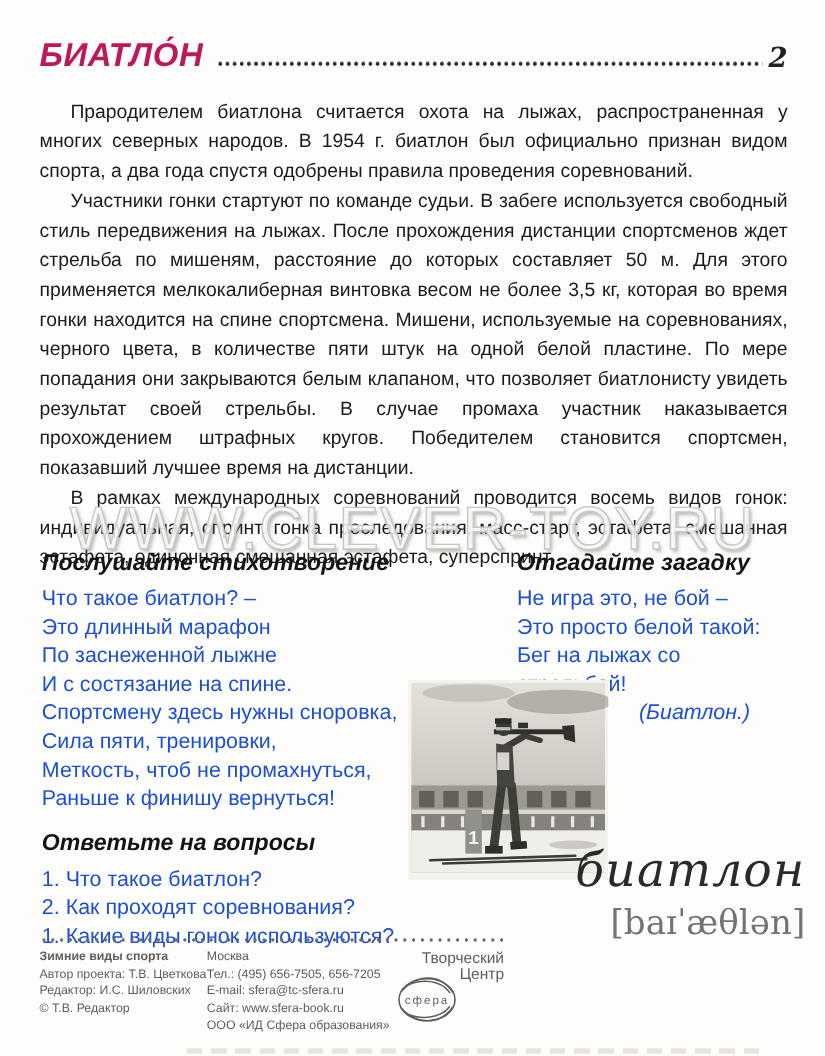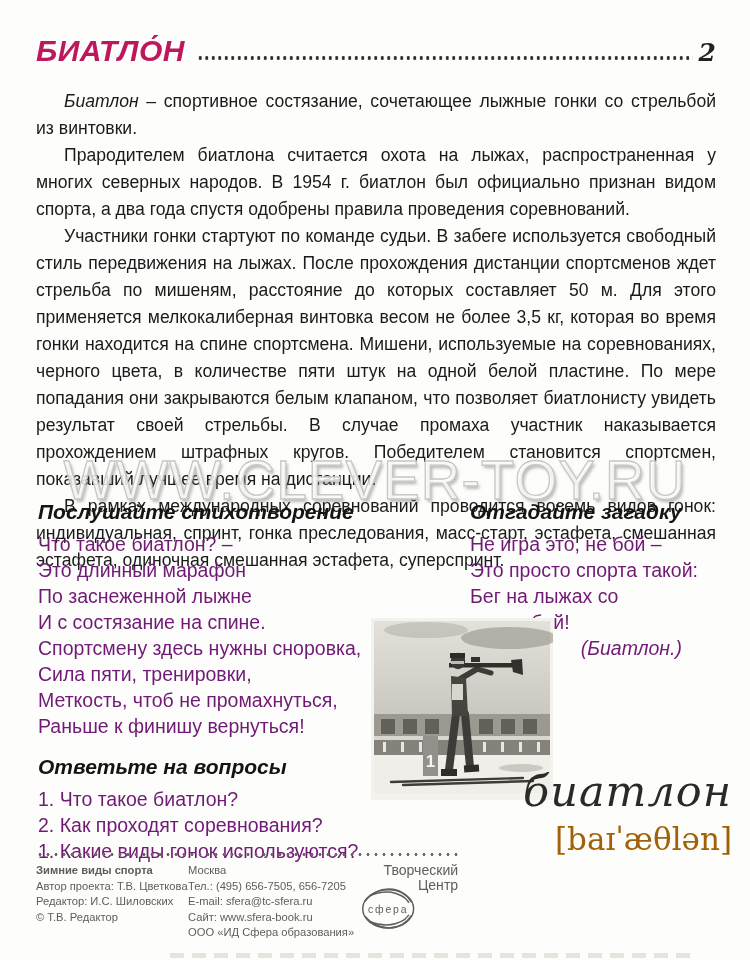--- a/index.html
+++ b/index.html
@@ -20,32 +20,32 @@
   .article p{margin:0;text-indent:28px;}
   .article .lead{font-style:italic;}
   
   .watermark{position:absolute;left:0;right:0;top:448px;text-align:center;z-index:6;
     font-weight:normal;font-size:55px;letter-spacing:1px;white-space:nowrap;
     color:rgba(253,253,251,.82);-webkit-text-stroke:1.3px #c9c7c1;
     text-shadow:2px 3px 3px rgba(110,108,102,.45);pointer-events:none;}
   
   .sec-head{font-style:italic;font-weight:bold;font-size:21px;margin:0 0 7px 0;color:#141414;}
   .poem-block{position:absolute;left:38px;top:500px;width:340px;}
-  .line{font-size:19.5px;line-height:26px;color:#701a75;}
+  .line{font-size:19.5px;line-height:26px;color:#1d4ed8;}
   .questions-block{margin-top:16px;}
   .riddle-block{position:absolute;left:470px;top:500px;width:252px;}
   .riddle-answer{font-style:italic;text-align:right;padding-right:40px;}
   
   .photo{position:absolute;left:371px;top:618px;width:182px;height:182px;}
   .photo svg{display:block;}
   
   .vocab{position:absolute;right:18px;top:766px;width:230px;text-align:right;}
   .vocab .ru{font-family:"DejaVu Serif",serif;font-style:italic;font-size:43px;color:#2a2a28;letter-spacing:1px;}
   .vocab .en{font-weight:bold;font-size:33px;margin-top:8px;color:#1f1f1e;letter-spacing:.5px;}
-  .vocab .tr{font-family:"DejaVu Serif",serif;font-size:31px;margin-top:5px;color:#a16207;}
+  .vocab .tr{font-family:"DejaVu Serif",serif;font-size:31px;margin-top:5px;color:#737373;}
   
   .footer{position:absolute;left:36px;top:852px;width:424px;color:#5f5d58;}
   .footer .dots{height:5px;margin-bottom:6px;
     background-image:radial-gradient(circle,#6b6964 1.4px,transparent 1.6px);
     background-size:8px 5px;background-repeat:repeat-x;background-position:0 50%;}
   .footer .cols{display:flex;}
   .footer .col{font-size:11.2px;line-height:15.5px;}
   .footer .col1{width:152px;}
   .footer .col2{width:172px;}
   .footer .series{font-weight:bold;}
@@ -59,21 +59,20 @@
 
 <div class="page">
 
   <div class="hdr">
     <span class="title">БИАТЛО́Н</span>
     <span class="leader"></span>
     <span class="pagenum">2</span>
   </div>
 
   <div class="article">
-    <p><span class="lead">Биатлон</span><span> – спортивное состязание, сочетающее лыжные гонки со стрельбой из винтовки.</span></p>
     <p>Прародителем биатлона считается охота на лыжах, распространенная у многих северных народов. В 1954 г. биатлон был официально признан видом спорта, а два года спустя одобрены правила проведения соревнований.</p>
     <p>Участники гонки стартуют по команде судьи. В забеге используется свободный стиль передвижения на лыжах. После прохождения дистанции спортсменов ждет стрельба по мишеням, расстояние до которых составляет 50 м. Для этого применяется мелкокалиберная винтовка весом не более 3,5 кг, которая во время гонки находится на спине спортсмена. Мишени, используемые на соревнованиях, черного цвета, в количестве пяти штук на одной белой пластине. По мере попадания они закрываются белым клапаном, что позволяет биатлонисту увидеть результат своей стрельбы. В случае промаха участник наказывается прохождением штрафных кругов. Победителем становится спортсмен, показавший лучшее время на дистанции.</p>
     <p>В рамках международных соревнований проводится восемь видов гонок: индивидуальная, спринт, гонка преследования, масс-старт, эстафета, смешанная эстафета, одиночная смешанная эстафета, суперспринт.</p>
   </div>
 
   <div class="watermark">WWW.CLEVER-TOY.RU</div>
 
   <div class="poem-block">
     <div class="sec-head">Послушайте стихотворение</div>
     <div class="line">Что такое биатлон? –</div>
@@ -89,21 +88,21 @@
       <div class="sec-head">Ответьте на вопросы</div>
       <div class="line">1. Что такое биатлон?</div>
       <div class="line">2. Как проходят соревнования?</div>
       <div class="line">1. Какие виды гонок используются?</div>
     </div>
   </div>
 
   <div class="riddle-block">
     <div class="sec-head">Отгадайте загадку</div>
     <div class="line">Не игра это, не бой –</div>
-    <div class="line">Это просто спорта такой:</div>
+    <div class="line">Это просто белой такой:</div>
     <div class="line">Бег на лыжах со стрельбой!</div>
     <div class="line riddle-answer">(Биатлон.)</div>
   </div>
 
   <div class="photo">
     <svg width="182" height="182" viewBox="0 0 182 182">
       <defs>
         <linearGradient id="sky" x1="0" y1="0" x2="0" y2="1">
           <stop offset="0" stop-color="#e3e1da"></stop>
             <stop offset="1" stop-color="#b4b2ab"></stop>

